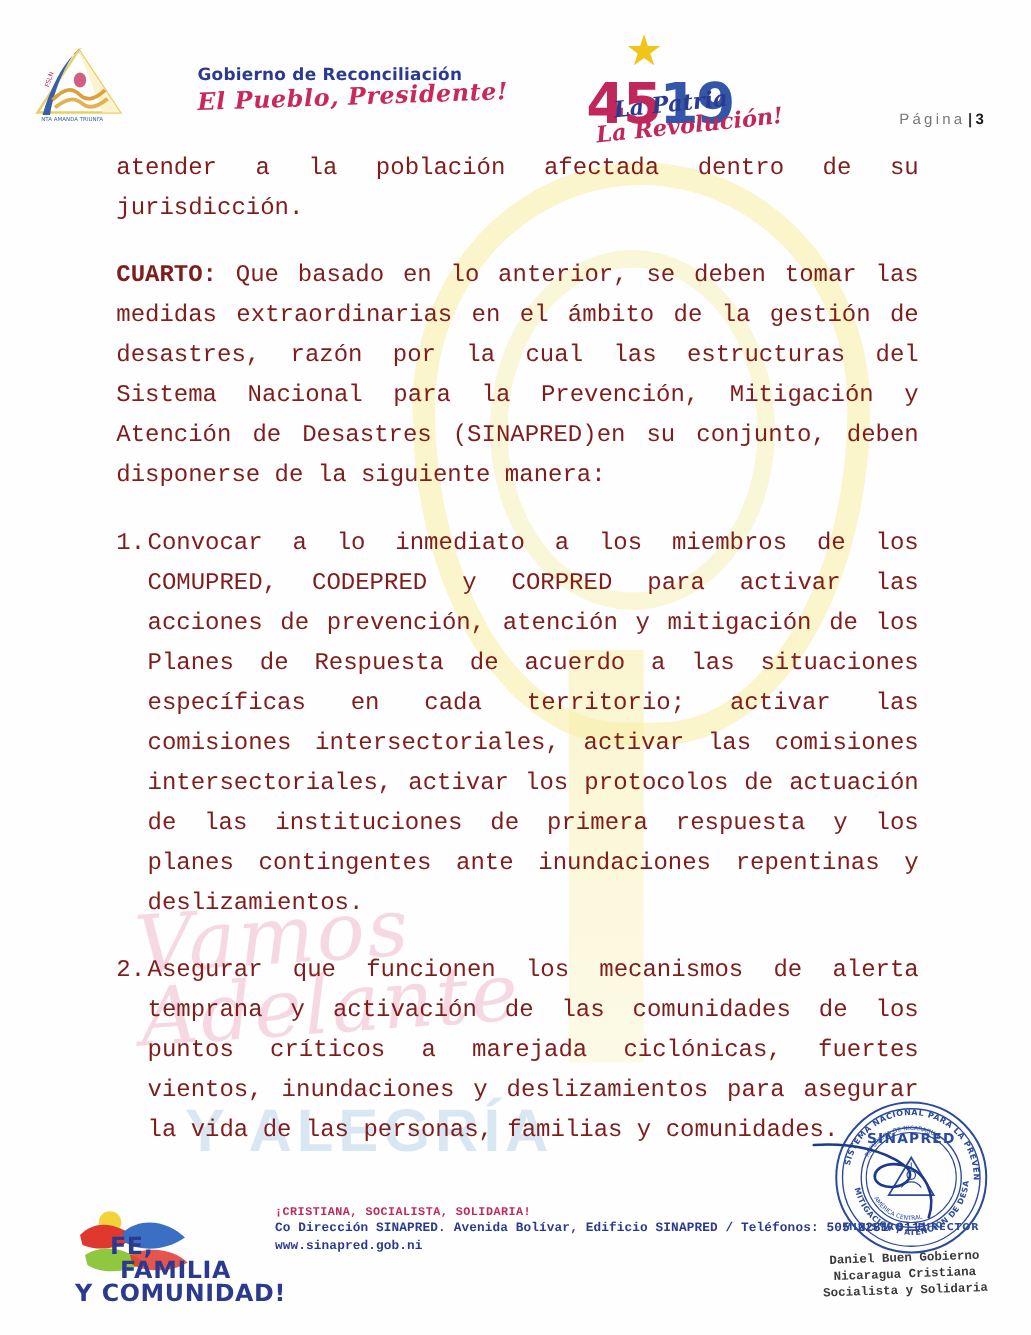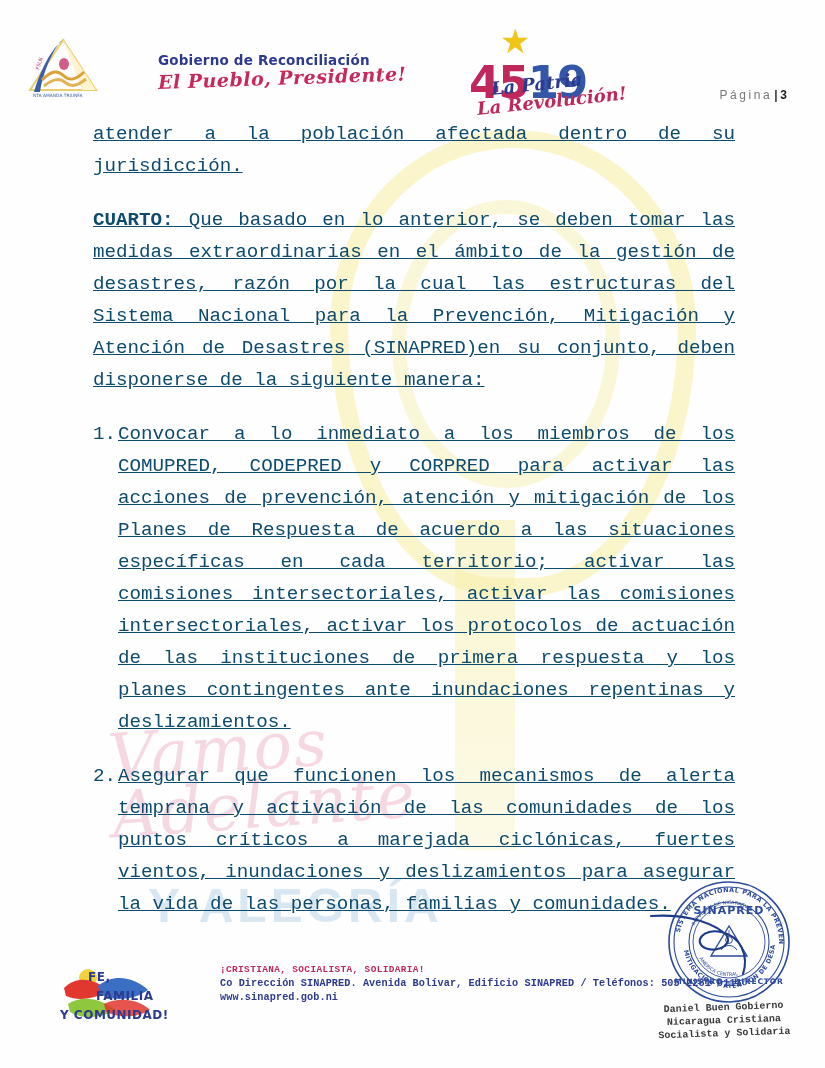--- a/index.html
+++ b/index.html
@@ -192,23 +192,22 @@
 
   
   .doc-body {
     position: relative;
     z-index: 2;
     margin: 0;
     padding: 0 90px 0 93px;
     font-family: "Liberation Mono", "DejaVu Sans Mono", monospace;
     font-size: 19.2px;
     line-height: 32px;
-    color: #0c4a6e;
+    color: #7f1d1d;
     text-align: justify;
-    text-decoration: underline;
   }
   .doc-body p {
     margin: 0 0 22px 0;
   }
   .p-cont { margin-top: 0; }
   .lead { font-weight: bold; }
 
   ol.clauses {
     list-style: none;
     margin: 0;
@@ -260,24 +259,24 @@
   .fe-logo {
     position: absolute;
     left: 58px;
     top: 0px;
     width: 160px;
     height: 72px;
   }
   .fe-text {
     position: absolute;
     left: 88px;
-    top: 4px;
+    top: 24px;
     font-family: "DejaVu Sans", sans-serif;
     font-weight: bold;
-    font-size: 12px;
+    font-size: 19px;
     line-height: 19px;
     color: #2b3a8f;
     letter-spacing: 0.5px;
   }
   .fe-text .l1 { display:block; }
   .fe-text .l2 { display:block; margin-left: 8px; }
   .fe-text .l3 { display:block; margin-left: -28px; }
 
   .foot-block {
     position: absolute;

